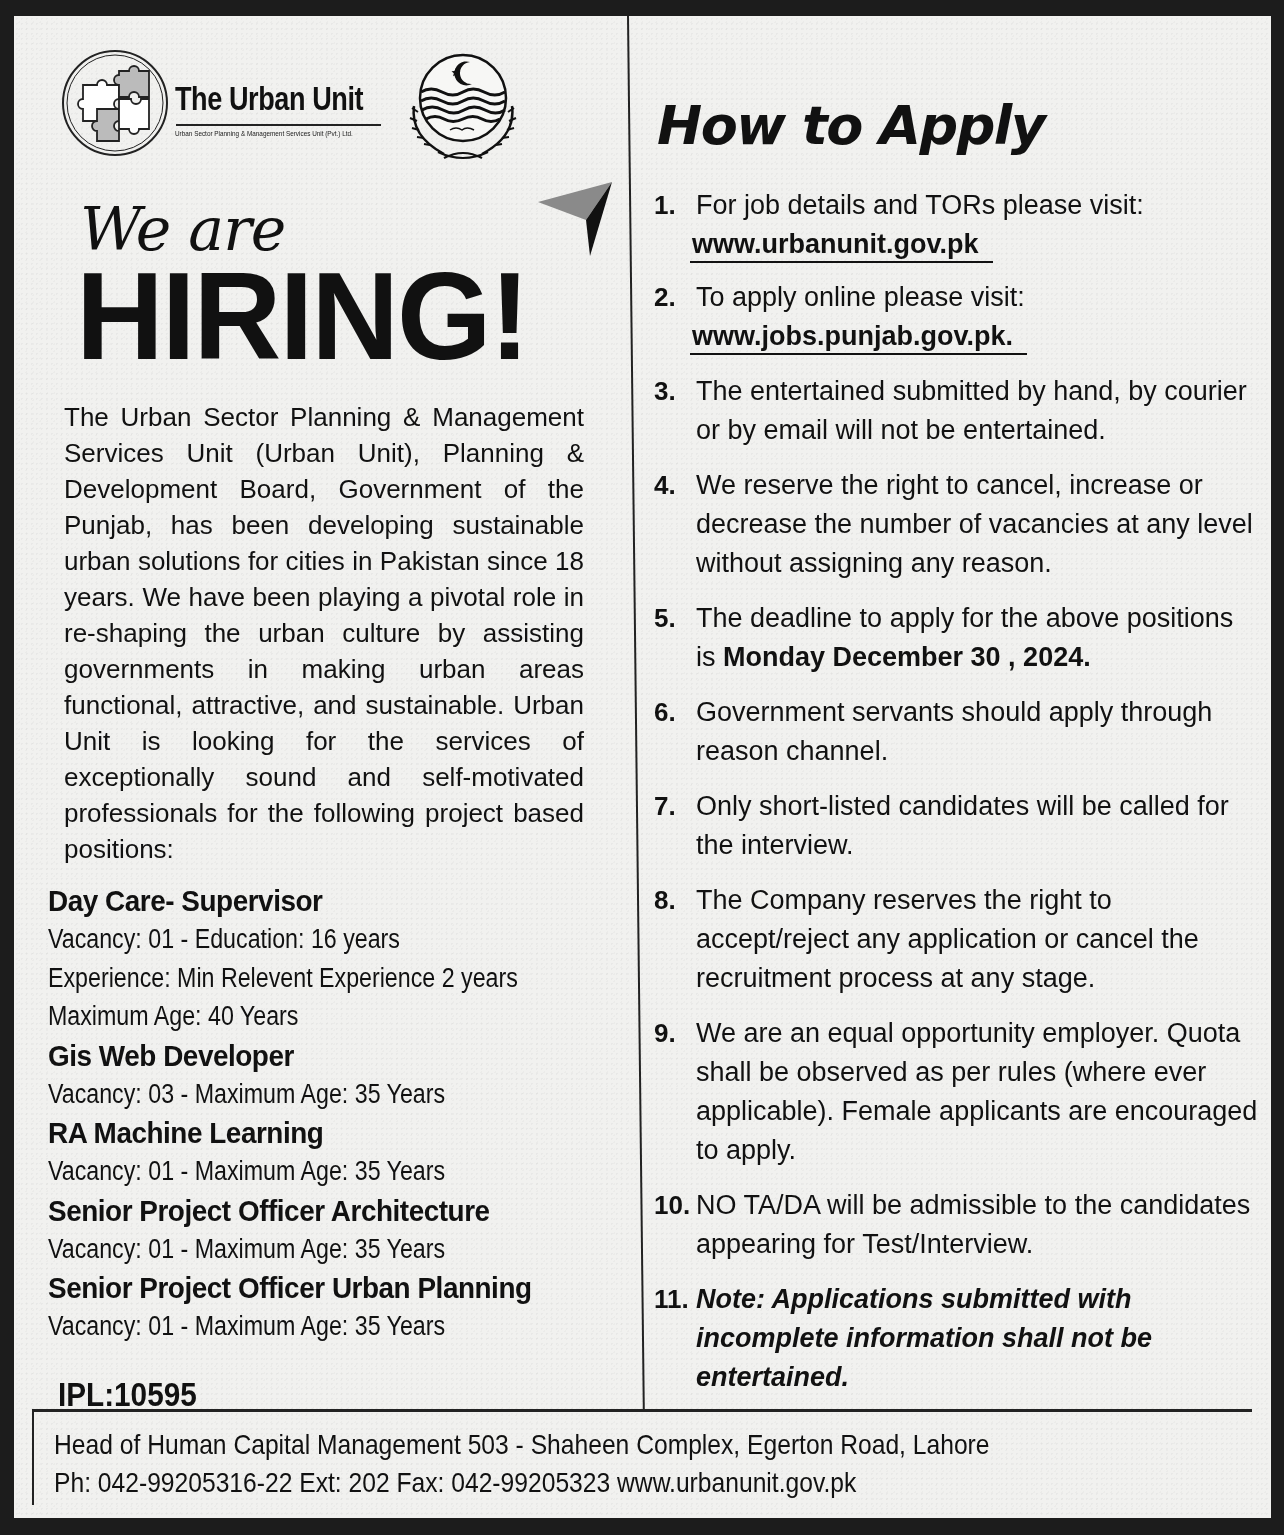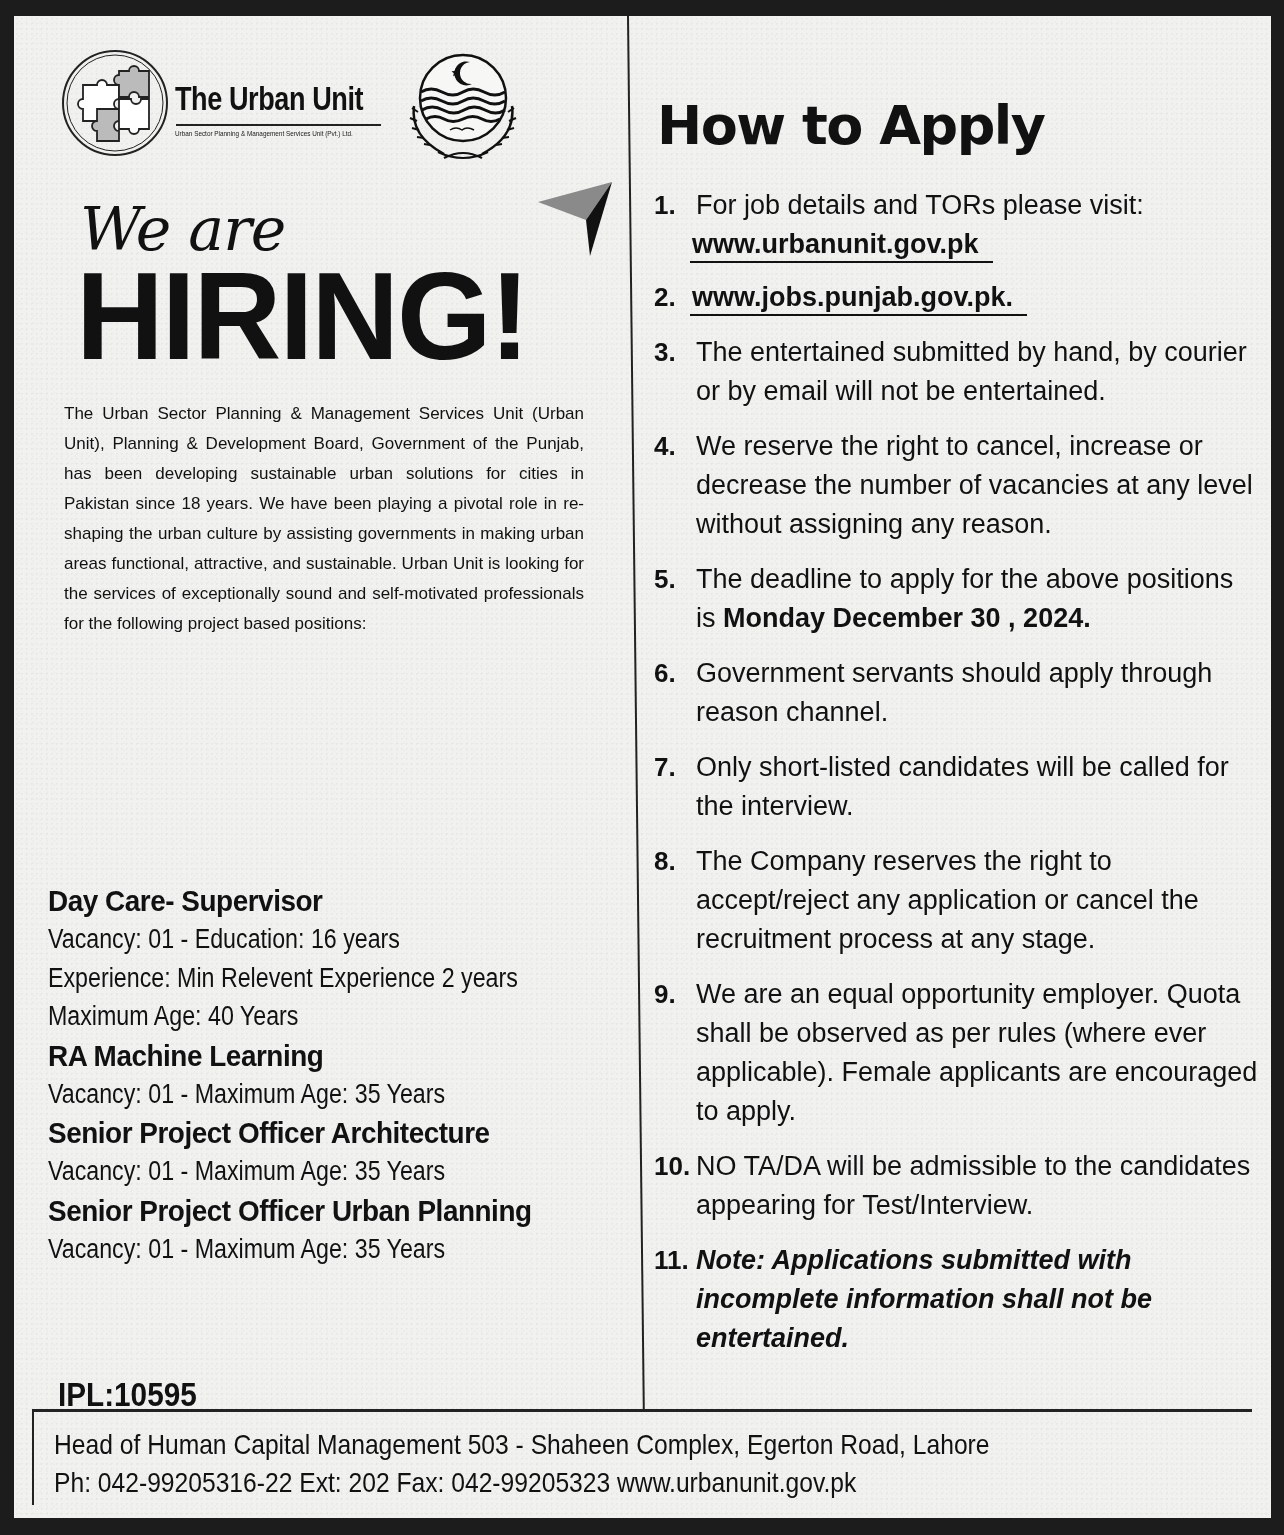--- a/index.html
+++ b/index.html
@@ -48,21 +48,21 @@
   }
   .hiring {
     position: absolute; left: 62px; top: 238px; font-family: "Liberation Sans", sans-serif;
     font-weight: bold; font-size: 124px; line-height: 1; letter-spacing: -2px;
     transform: scaleX(0.98); transform-origin: left; color: #111;
   }
   .arrow-icon { position: absolute; left: 520px; top: 164px; width: 80px; height: 80px; }
 
   .intro {
     position: absolute; left: 50px; top: 383px; width: 520px;
-    font-size: 17px; line-height: 30px; text-align: justify; color: #111;
+    font-size: 26px; line-height: 36px; text-align: justify; color: #111;
   }
 
   .positions { position: absolute; left: 34px; top: 866px; width: 560px; }
   .position { margin-bottom: 1px; }
   .pos-title {
     font-weight: bold; font-size: 30px; line-height: 38px; letter-spacing: -0.5px;
     transform: scaleX(0.93); transform-origin: left; white-space: nowrap; color: #111;
   }
   .pos-line {
     font-family: "Liberation Sans Narrow", "Liberation Sans", sans-serif;
@@ -70,21 +70,21 @@
     white-space: nowrap; color: #111;
   }
   .ipl {
     position: absolute; left: 44px; top: 1360px; font-weight: bold; font-size: 33px;
     transform: scaleX(0.9); transform-origin: left; color: #111;
   }
 
   
   .apply-title {
     position: absolute; left: 643px; top: 78px; font-family: "DejaVu Sans", sans-serif;
-    font-weight: bold; font-size: 54px; letter-spacing: -1.5px; color: #111;
+    font-weight: bold; font-size: 54px; letter-spacing: -1.5px; color: #111; font-style: italic;
   }
   .steps { position: absolute; left: 636px; top: 170px; width: 610px; }
   .step { position: relative; padding-left: 46px; font-size: 27px; line-height: 39px; color: #111; }
   .step-num {
     position: absolute; left: 4px; top: 0; font-weight: bold; font-size: 26px;
   }
   .step-link {
     display: inline-block; font-weight: bold; border-bottom: 2px solid #111;
     padding: 0 14px 0 2px; margin-left: -6px; line-height: 34px;
   }
@@ -143,20 +143,24 @@
   <p class="intro">The Urban Sector Planning &amp; Management Services Unit (Urban Unit), Planning &amp; Development Board, Government of the Punjab, has been developing sustainable urban solutions for cities in Pakistan since 18 years. We have been playing a pivotal role in re-shaping the urban culture by assisting governments in making urban areas functional, attractive, and sustainable. Urban Unit is looking for the services of exceptionally sound and self-motivated professionals for the following project based positions:</p>
 
   <div class="positions">
     <div class="position">
       <div class="pos-title">Day Care- Supervisor</div>
       <div class="pos-line">Vacancy: 01 - Education: 16 years</div>
       <div class="pos-line">Experience:  Min Relevent Experience 2 years</div>
       <div class="pos-line">Maximum Age: 40 Years</div>
     </div>
     <div class="position">
+      <div class="pos-title">Gis Web Developer</div>
+      <div class="pos-line">Vacancy: 03 -   Maximum Age: 35 Years</div>
+    </div>
+    <div class="position">
       <div class="pos-title">RA Machine Learning</div>
       <div class="pos-line">Vacancy: 01 -   Maximum Age: 35 Years</div>
     </div>
     <div class="position">
       <div class="pos-title">Senior Project Officer Architecture</div>
       <div class="pos-line">Vacancy: 01 -   Maximum Age: 35 Years</div>
     </div>
     <div class="position">
       <div class="pos-title">Senior Project Officer Urban Planning</div>
       <div class="pos-line">Vacancy: 01 -   Maximum Age: 35 Years</div>
@@ -170,20 +174,21 @@
   <div class="apply-title">How to Apply</div>
 
   <div class="steps">
     <div class="step" style="margin-bottom:14px;">
       <span class="step-num">1.</span>
       <div>For job details and TORs please visit:</div>
       <a class="step-link">www.urbanunit.gov.pk</a>
     </div>
     <div class="step" style="margin-bottom:16px;">
       <span class="step-num">2.</span>
+      <div>To apply online please visit:</div>
       <a class="step-link">www.jobs.punjab.gov.pk.</a>
     </div>
     <div class="step" style="margin-bottom:16px;">
       <span class="step-num">3.</span>
       <div>The entertained submitted by hand, by courier or by email will not be entertained.</div>
     </div>
     <div class="step" style="margin-bottom:16px;">
       <span class="step-num">4.</span>
       <div>We reserve the right to cancel, increase or decrease the number of vacancies at any level without assigning any reason.</div>
     </div>

